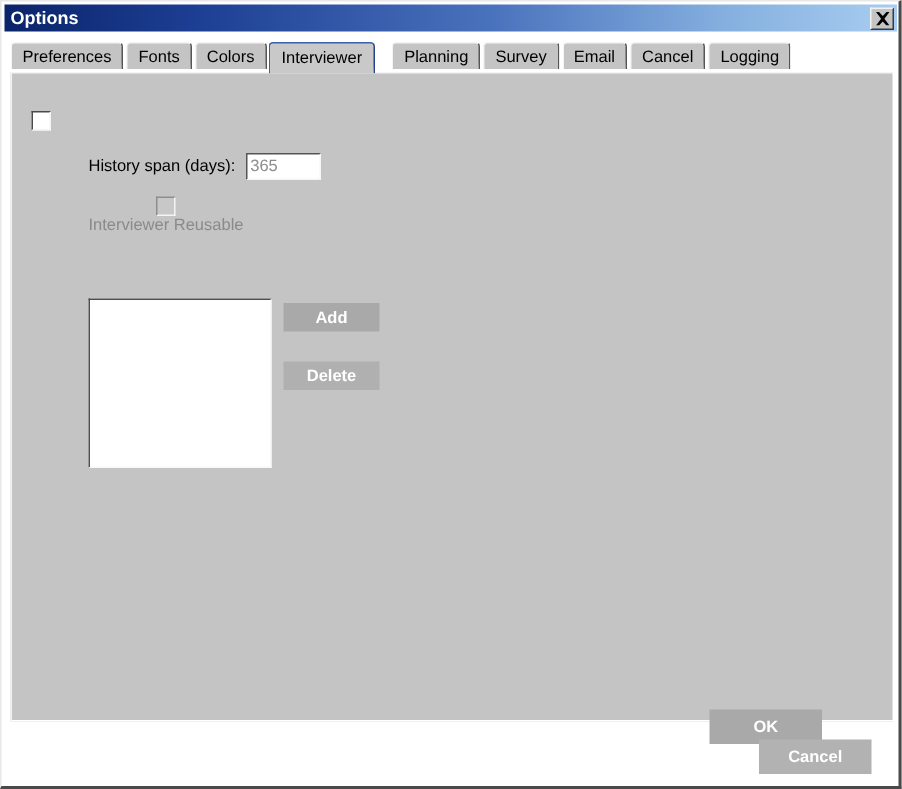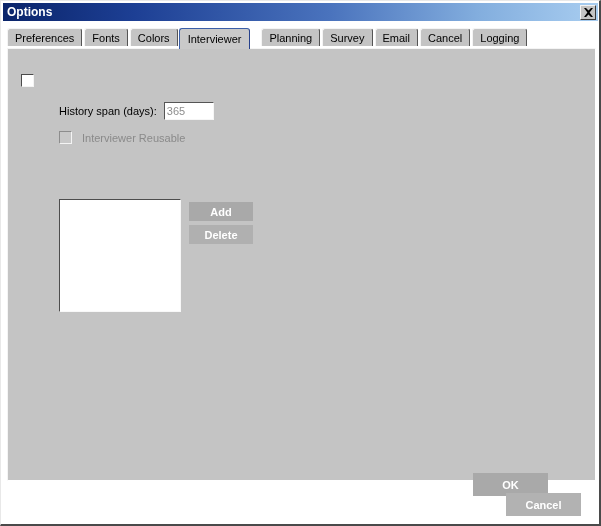--- a/index.html
+++ b/index.html
@@ -179,22 +179,23 @@
     top: 73px;
     z-index: 4;
   }
 
   #reusable-row {
     position: absolute;
     left: 58px;
     top: 130px;
     display: flex;
     align-items: center;
-    gap: 10px;
-    z-index: 4;
+    gap: 0;
+    z-index: 4;
+    flex-direction: column;
   }
   #reusable-label {
     color: #8a8a8a;
     font-size: 11px;
     white-space: nowrap;
   }
 
   
   #history-span-row {
     position: absolute;
@@ -260,21 +261,21 @@
     white-space: nowrap;
   }
   #add-button {
     left: 188px;
     top: 201px;
     width: 64px;
     height: 19px;
   }
   #delete-button {
     left: 188px;
-    top: 224px;
+    top: 240px;
     width: 64px;
     height: 19px;
     background: #b0b0b0;
   }
 
   
   #ok-button {
     position: absolute;
     left: 424px;
     top: 472px;

